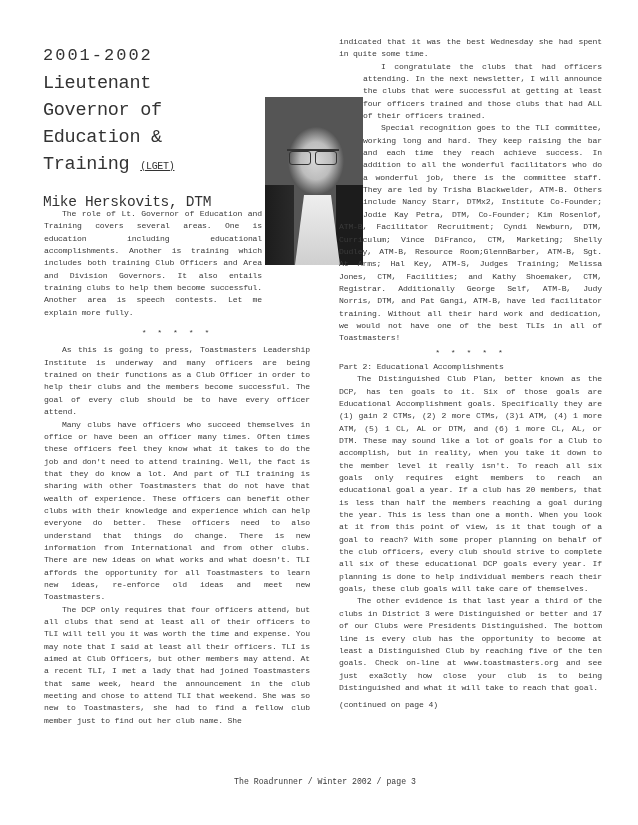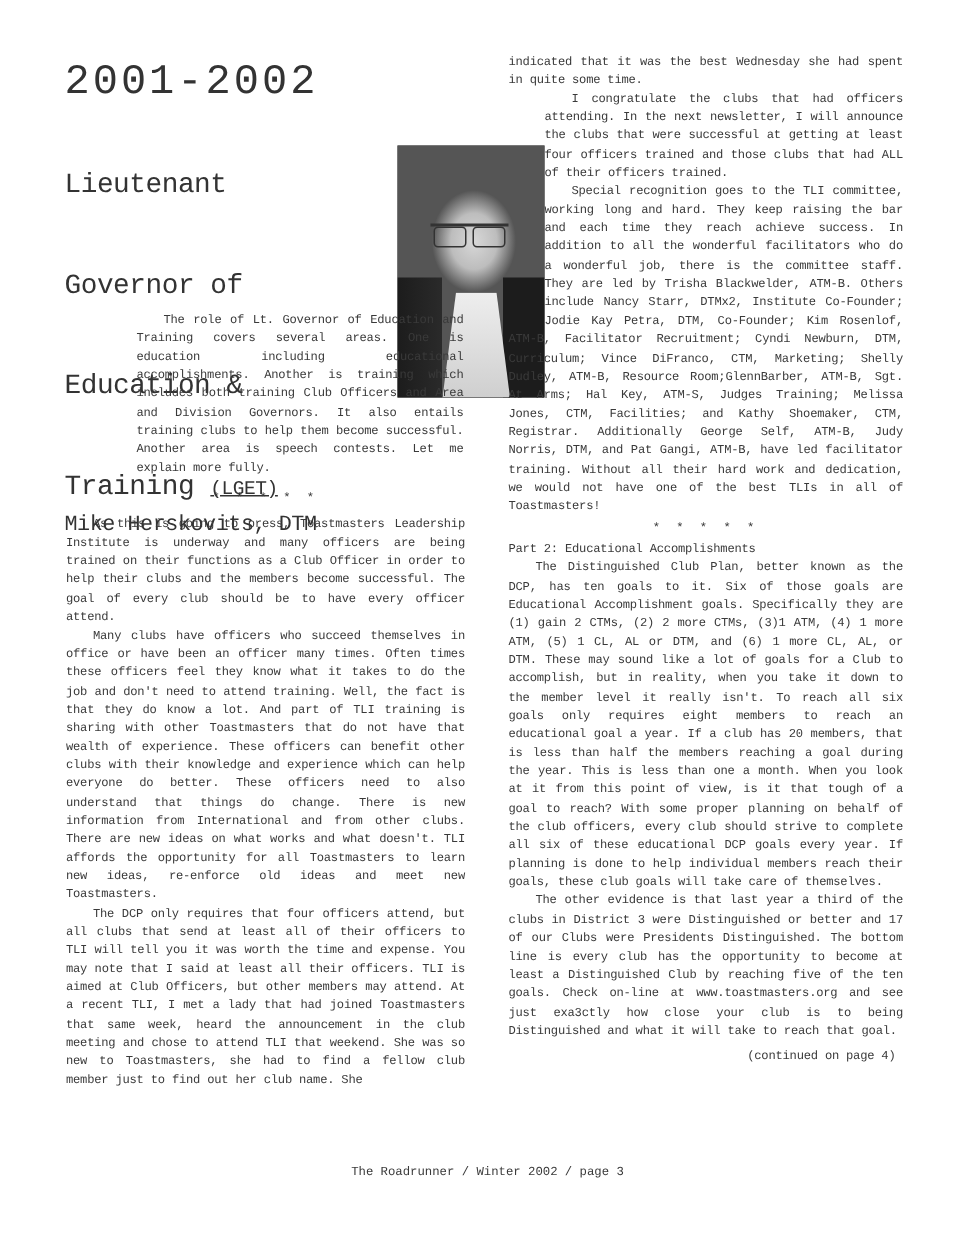--- a/index.html
+++ b/index.html
@@ -1,44 +1,44 @@
 <!DOCTYPE html>
 <html><head>
   <meta charset="utf-8">
   <style>
     html, body { margin: 0; padding: 0; background: #ffffff; }
     body { width: 638px; height: 825px; position: relative; overflow: hidden;
            font-family: "Liberation Mono", "DejaVu Sans Mono", monospace; color: #3a3a3a; }
     .title { position: absolute; left: 43px; top: 42px; width: 220px;
              font-family: "Liberation Mono", monospace; color: #333; }
-    .title .year { font-size: 28px; letter-spacing: 2px; line-height: 28px; }
+    .title .year { font-size: 17px; letter-spacing: 2px; line-height: 28px; }
     .title .line { font-size: 19px; line-height: 27px; font-family: "Liberation Serif", serif; }
-    .title .line.mono { font-family: "Liberation Mono", monospace; font-size: 18.5px; letter-spacing: -0.3px; margin-top: 40px; }
-    .title .small { font-size: 13px; text-decoration: underline; }
-    .title .author { font-size: 14.5px; line-height: 22px; letter-spacing: -0.3px; }
+    .title .line.mono { font-family: "Liberation Mono", monospace; font-size: 18.5px; letter-spacing: -0.3px; }
+    .title .small { font-size: 10px; text-decoration: underline; }
+    .title .author { font-size: 14.5px; line-height: 22px; letter-spacing: -0.3px; margin-top: 11px; }
     .col { position: absolute; font-size: 8.1px; line-height: 12.35px; text-align: justify; letter-spacing: -0.15px; }
     .col p { margin: 0; }
     .indent { text-indent: 18px; }
     .left-col { left: 44px; width: 266px; }
     .right-col { left: 339px; width: 263px; top: 36px; }
     .stars { text-align: center; margin: 8px 0 5px 0 !important; letter-spacing: 3px; }
     .photo { position: absolute; left: 265px; top: 97px; width: 98px; height: 168px;
              background: radial-gradient(ellipse 28px 34px at 52% 38%, #d8d8d8 0%, #bdbdbd 55%, #555 100%),
                          linear-gradient(#3a3a3a, #222); overflow: hidden; }
     .photo .shirt { position: absolute; left: 30px; bottom: 0; width: 45px; height: 70px;
                     background: linear-gradient(180deg,#eee,#cfcfcf); clip-path: polygon(20% 0, 80% 0, 100% 100%, 0 100%); }
     .photo .jacket { position: absolute; left: 0; bottom: 0; width: 98px; height: 80px;
                      background: linear-gradient(90deg,#1c1c1c 0%,#2a2a2a 30%, transparent 30%, transparent 72%, #1c1c1c 72%); }
     .photo .glasses { position: absolute; left: 22px; top: 52px; width: 52px; height: 13px;
                       border-top: 2px solid #333; }
     .photo .glasses::before, .photo .glasses::after { content: ""; position: absolute; top: 0; width: 20px; height: 12px;
                       border: 1.5px solid #333; border-radius: 3px; }
     .photo .glasses::before { left: 2px; } .photo .glasses::after { right: 2px; }
     .wrap-box { float: left; width: 24px; height: 130px; }
-    .continued { text-align: right; margin-top: 5px !important; padding-right: 5px; }
+    .continued { text-align: left; margin-top: 5px !important; padding-right: 5px; }
     .footer { position: absolute; top: 777px; left: 0; width: 638px; text-align: center;
               font-size: 8.2px; letter-spacing: 0px; padding-left: 12px; box-sizing: border-box; }
   </style>
 </head>
 <body>
 
 <div class="title">
   <div class="year">2001-2002</div>
   <div class="line mono">Lieutenant</div>
   <div class="line mono">Governor of</div>
@@ -47,21 +47,21 @@
   <div class="author">Mike Herskovits, DTM</div>
 </div>
 
 <div class="photo" title="Portrait photo of Mike Herskovits">
   <div class="jacket"></div>
   <div class="shirt"></div>
   <div class="glasses"></div>
 </div>
 
 <div class="col left-col" style="top:208px;">
-  <p class="indent" style="width:218px;margin-left:47px;">The role of Lt. Governor of Education and Training covers several areas.  One is education including educational accomplishments.   Another is training which includes both training Club Officers and Area and Division Governors.   It also entails training clubs to help them become successful. Another area is speech contests. Let me explain more fully.</p>
+  <p class="indent" style="width:218px;">The role of Lt. Governor of Education and Training covers several areas.  One is education including educational accomplishments.   Another is training which includes both training Club Officers and Area and Division Governors.   It also entails training clubs to help them become successful. Another area is speech contests. Let me explain more fully.</p>
   <p class="stars">* * * * *</p>
   <p class="indent">As this is going to press, Toastmasters Leadership Institute is underway and many officers are being trained on their functions as a Club Officer in order to help their clubs and the members become successful. The goal of every club should be to have every officer attend.</p>
   <p class="indent">Many clubs have officers who succeed themselves in office or have been an officer many times. Often times these officers feel they know what it takes to do the job and don't need to attend training.  Well, the fact is that they do know a lot. And part of TLI training is sharing with other Toastmasters that do not have that wealth of experience.  These officers can benefit other clubs with their knowledge and experience which can help everyone do better.  These officers need to also understand that things do change. There is new information from International and from other clubs.  There are new ideas on what works and what doesn't. TLI affords the opportunity for all Toastmasters to learn new ideas, re-enforce old ideas and meet new Toastmasters.</p>
   <p class="indent">The DCP only requires that four officers attend, but all clubs that send at least all of their officers to TLI will tell you it was worth the time and expense. You may note that I said at least all their officers. TLI is aimed at Club Officers, but other members may attend. At a recent TLI, I met a lady that had joined Toastmasters that same week, heard the announcement in the club meeting and chose to attend TLI that weekend.  She was so new to Toastmasters, she had to find a fellow club member just to find out her club name.  She</p>
 </div>
 
 <div class="col right-col">
   <p>indicated that it was the best Wednesday she had spent in quite some time.</p>
   <div class="wrap-box" style="margin-top:24px;"></div>
   <p class="indent">I  congratulate the clubs that had officers attending. In the next newsletter, I will announce the clubs that were successful at getting at least four officers trained and those clubs that had ALL of their officers trained.</p>

